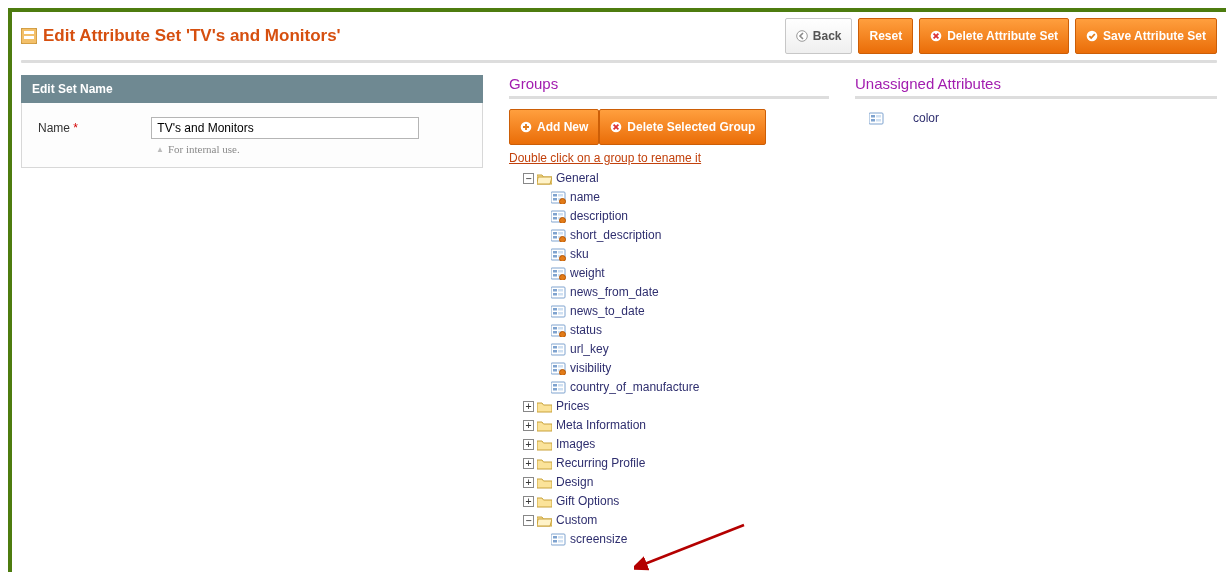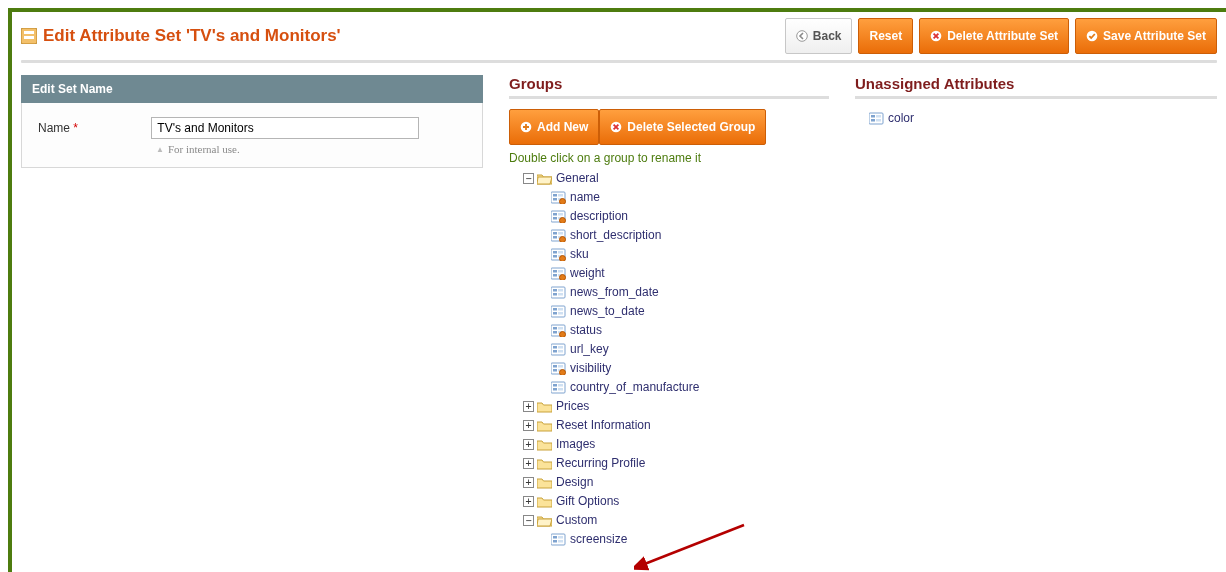--- a/index.html
+++ b/index.html
@@ -24,30 +24,30 @@
 
   .panel-head { background:#6f8992; color:#ffffff; font-weight:bold; padding:6px 10px; border:1px solid #6f8992; }
   .panel-body { border:1px solid #d8d8d8; border-top:none; padding:14px 16px 12px 16px; background:#fdfdfd; }
 
   .label { display:inline-block; width:110px; padding-top:4px; vertical-align:top; }
   .req { color:#d40000; }
   .text-input { width:268px; height:22px; border:1px solid #b5b5b5; padding:2px 5px; font-size:12px; }
   .hint { color:#8a8a8a; font-size:11px; margin:4px 0 0 118px;font-family:Liberation Serif, serif; }
   .hint::before { content:"▲"; font-size:8px; color:#bcbcbc; margin-right:4px; position:relative; top:-1px; }
 
-  .section-title { color:#7f1d1d; font-weight:bold; font-size:15px; margin-bottom:4px; }
+  .section-title { color:#a21caf; font-weight:normal; font-size:15px; margin-bottom:4px; }
   .section-rule { height:3px; background:#ddd; margin-bottom:10px; }
 
   .groups-btns { display:flex; margin-bottom:6px; }
-  .groups-hint { color:#4d7c0f; margin-bottom:4px; }
+  .groups-hint { color:#c2410c; margin-bottom:4px;text-decoration:underline; }
 
   .tree { font-size:12px; line-height:19px; }
   .node { display:flex; align-items:center; height:19px; }
   .toggle { width:11px; height:11px; border:1px solid #888; background:#fff; font-size:10px; line-height:9px; text-align:center; color:#3a3a3a; margin-right:3px; cursor:pointer; font-family:monospace; }
-  .ind1 { margin-left:14px; }
+  .ind1 { margin-left:14px;gap:25px; }
   .ind2 { margin-left:28px; }
   .folder-icon, .attr-icon { width:15px; height:13px; margin-right:4px; flex-shrink:0; }
   .node-label { color:#2f2f6f; cursor:default; }
 
   .arrow-wrap { position:relative; height:0; }
   .arrow { position:absolute; left:125px; top:-26px; pointer-events:none; }
 
 </style>
 </head>
 <body>
@@ -250,21 +250,21 @@
               </svg>
               <span class="node-label">Prices</span>
             </div>
           </div>
           <div class="ind1">
             <div class="node">
               <span class="toggle">+</span>
               <svg class="folder-icon" viewBox="0 0 15 13">
                 <use href="#ic-folder"></use>
               </svg>
-              <span class="node-label">Reset Information</span>
+              <span class="node-label">Meta Information</span>
             </div>
           </div>
           <div class="ind1">
             <div class="node">
               <span class="toggle">+</span>
               <svg class="folder-icon" viewBox="0 0 15 13">
                 <use href="#ic-folder"></use>
               </svg>
               <span class="node-label">Images</span>
             </div>

